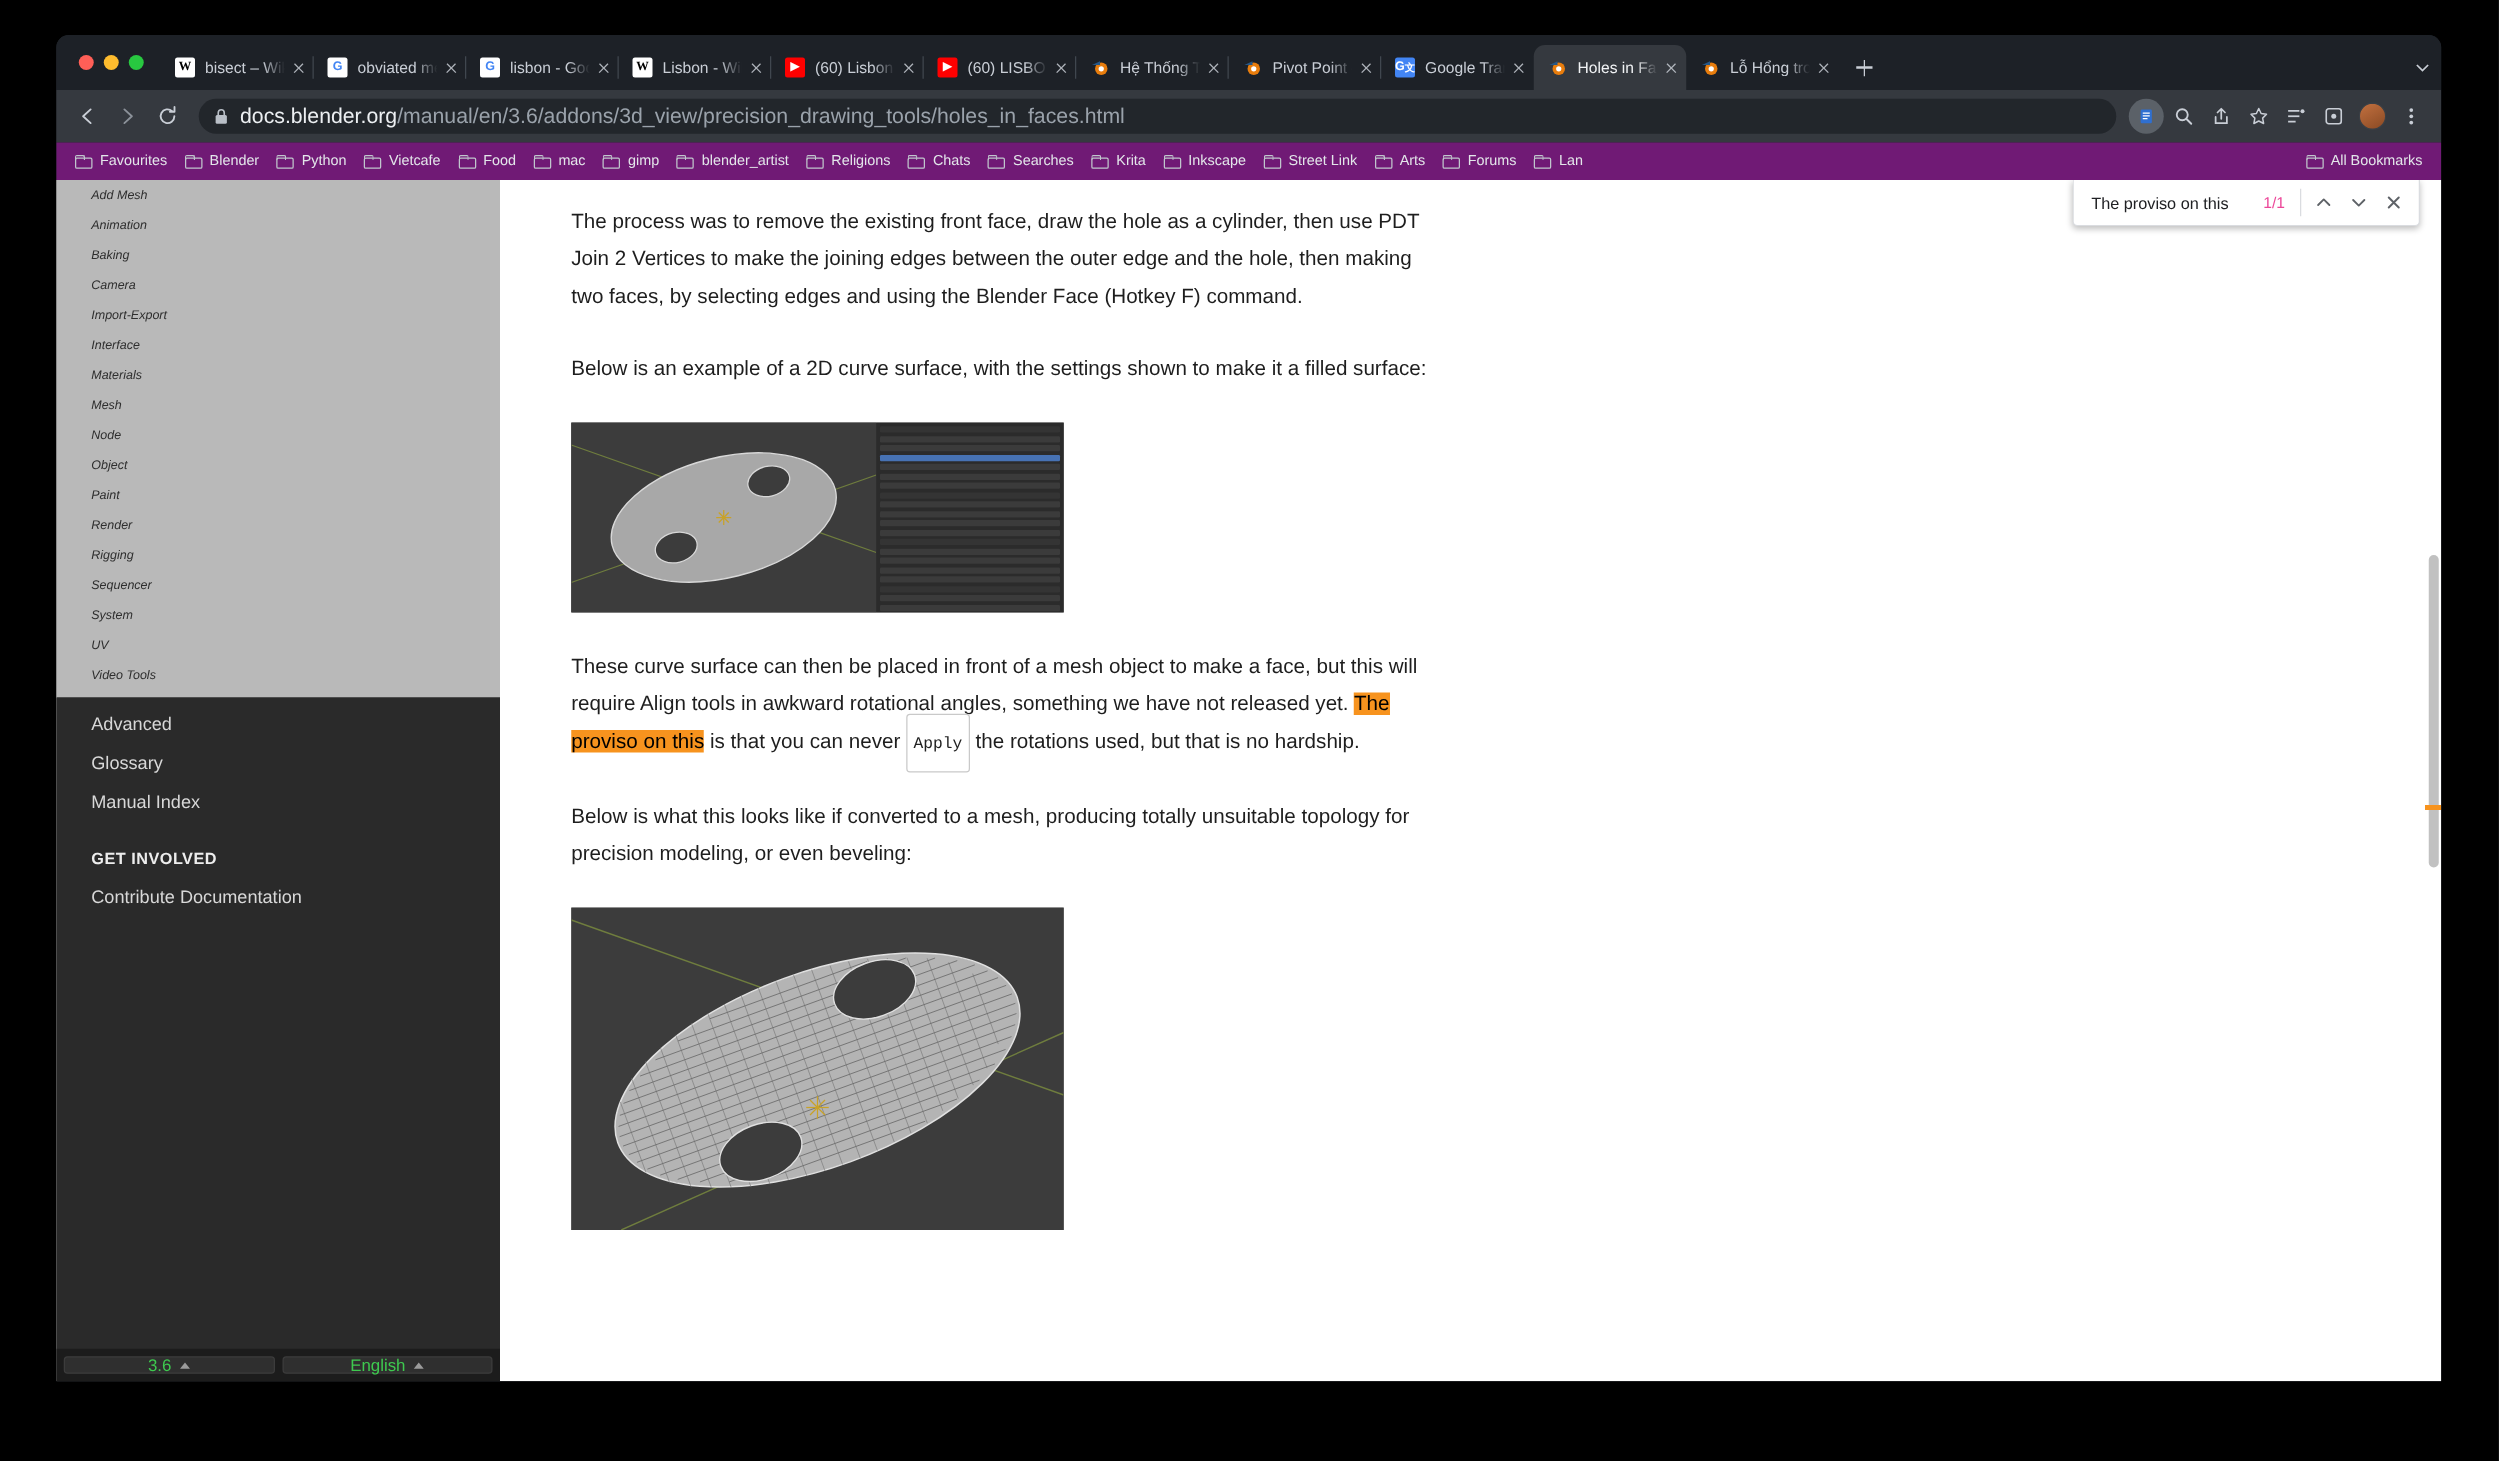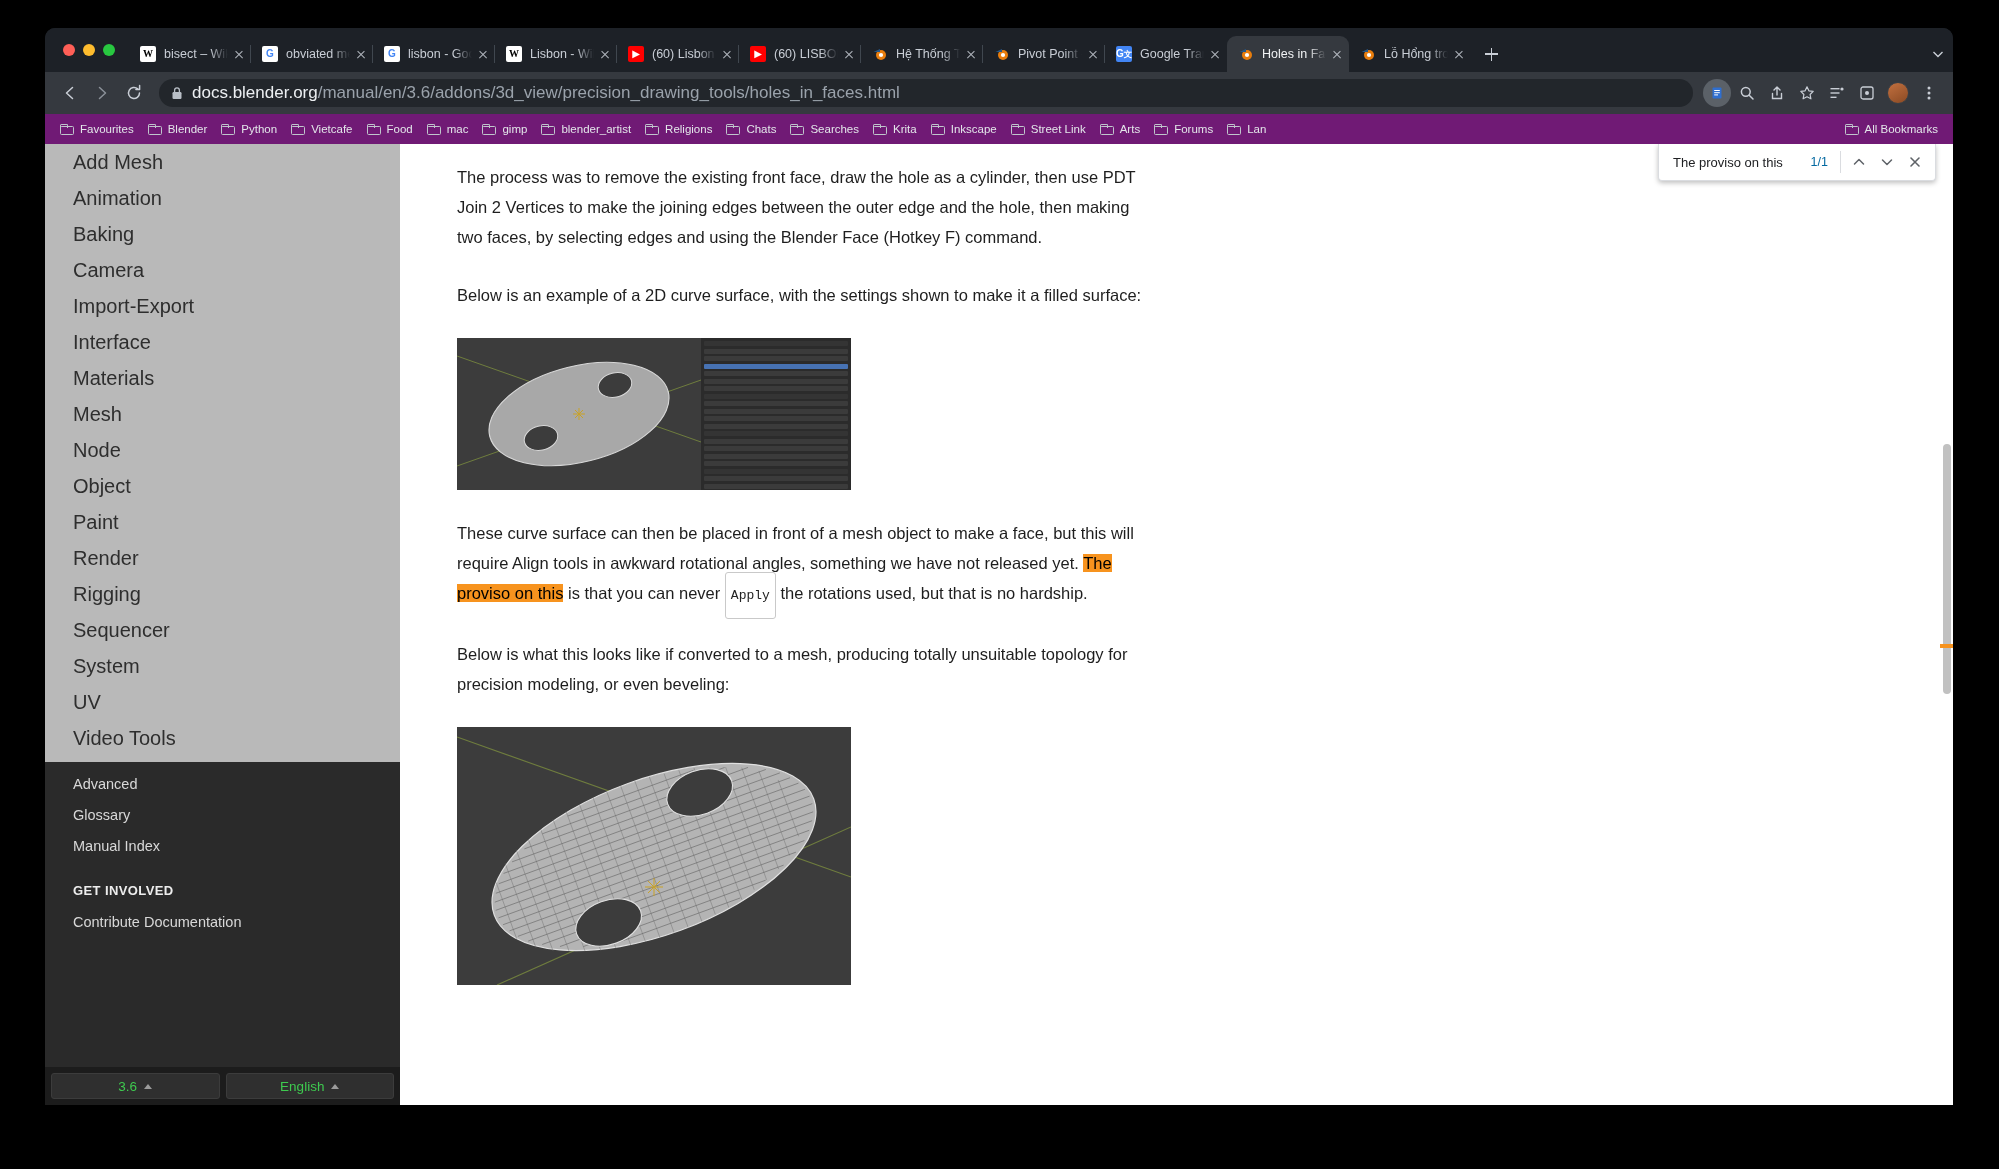--- a/index.html
+++ b/index.html
@@ -185,41 +185,42 @@
     background: #2a2a2a;
     position: relative;
     display: flex; flex-direction: column;
   }
   #side-scroll {
     background: #b9b9b9;
     padding-bottom: 6px;
   }
   .snav {
     display: block;
-    font-size: 20px; color: #2e2e2e;
+    font-size: 10px; color: #2e2e2e;
     padding: 6.5px 0 6.5px 28px;
     white-space: nowrap;
+    font-style: italic;
   }
   #side-dark { background: #2a2a2a; padding-top: 6px; flex: 1 1 auto; }
   .snav-d {
     display: block; font-size: 14.5px; color: #d8d8d8;
     padding: 7.5px 0 7.5px 28px; white-space: nowrap;
   }
   .sect-head {
     font-size: 13px; color: #ededed; font-weight: 700;
     letter-spacing: .4px;
     padding: 22px 0 8px 28px;
   }
   #side-foot {
     position: absolute; left: 0; bottom: 0; width: 100%;
     display: flex; gap: 6px; padding: 6px;
     background: #1c1c1c;
   }
   .selbtn {
-    flex: 1 1 0; height: 26px; border-radius: 3px;
+    flex: 1 1 0; height: 14px; border-radius: 3px;
     background: #2f2f2f; border: 1px solid #3c3c3c;
     display: flex; align-items: center; justify-content: center; gap: 7px;
     color: #3ec94f; font-size: 13.5px;
   }
   .caret-up {
     width: 0; height: 0; border-left: 4.5px solid transparent;
     border-right: 4.5px solid transparent; border-bottom: 5px solid #9b9b9b;
   }
 
   
@@ -271,21 +272,21 @@
     position: absolute; right: 17px; top: 0;
     width: 278px; height: 37px;
     background: #fff; border: 1px solid #dadce0; border-top: none;
     border-radius: 0 0 4px 4px;
     box-shadow: 0 2px 5px rgba(0,0,0,.25);
     display: flex; align-items: center;
     padding: 0 6px 0 14px;
     z-index: 40;
   }
   #findtext { flex: 1 1 auto; font-size: 13px; color: #202124; white-space: nowrap; overflow: hidden; }
-  #findcount { font-size: 12.5px; color: #0369a1; margin-right: 12px; }
+  #findcount { font-size: 12.5px; color: #ec4899; margin-right: 12px; }
   #finddiv { width: 1px; height: 22px; background: #dadce0; margin-right: 4px; }
   .fbtn {
     width: 28px; height: 28px; border-radius: 50%;
     display: flex; align-items: center; justify-content: center;
     color: #5f6368; flex: 0 0 28px;
   }
 
   
   #tickmark {
     position: absolute; right: 0; top: 500px;

